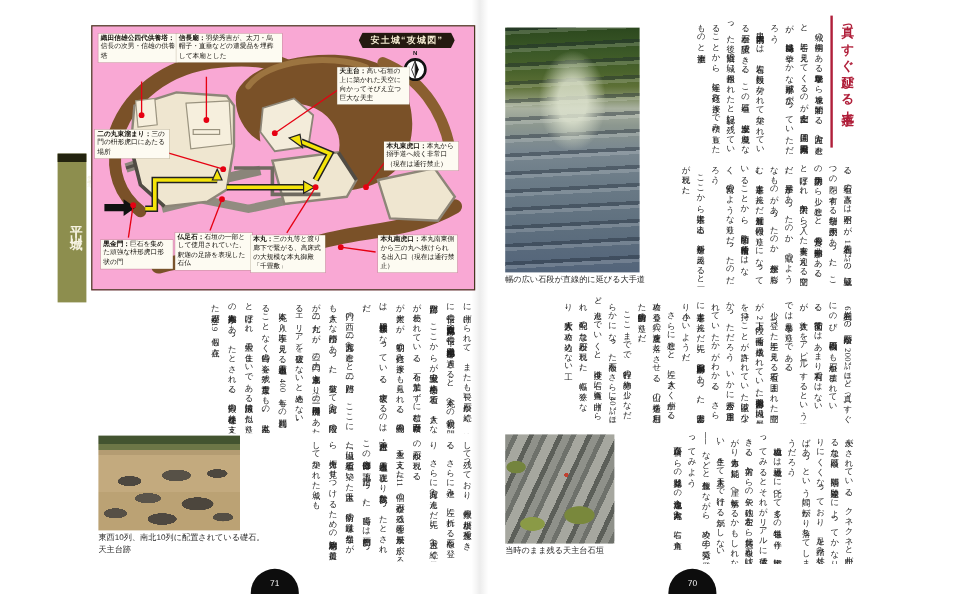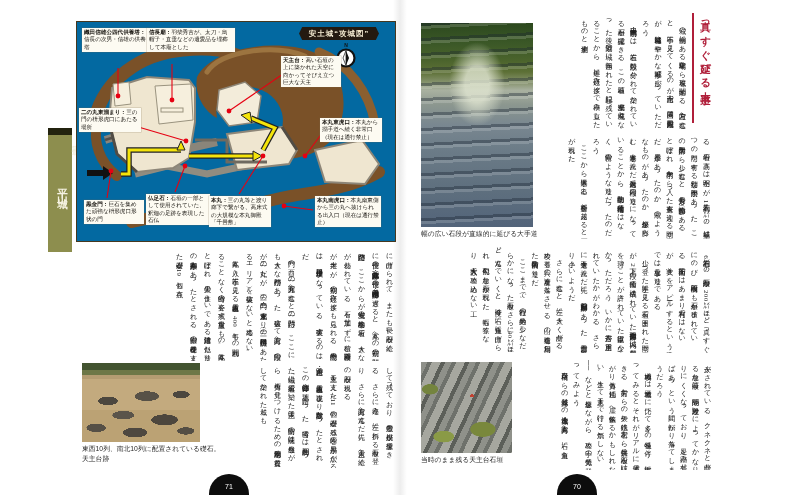--- a/index.html
+++ b/index.html
@@ -16,21 +16,21 @@
   
   .chapter-tab{position:absolute;left:48px;top:128px;width:24px;height:124px;background:#8d8e4e;}
   .tab-topbar{position:absolute;left:0;top:0;width:24px;height:7px;background:#23230f;}
   .tab-chapter{position:absolute;left:0;top:12px;width:24px;text-align:center;
                writing-mode:vertical-rl;text-orientation:upright;left:7px;
                font-size:6.5px;color:#f1eedb;letter-spacing:2px;font-family:"Liberation Sans",sans-serif;}
   .tab-title{position:absolute;left:7px;top:52px;writing-mode:vertical-rl;text-orientation:upright;
              font-size:10.5px;font-weight:bold;color:#f6f3e2;letter-spacing:5px;}
   
   .map-panel{position:absolute;left:76px;top:21px;width:320px;height:221px;
-             background:#0369a1;border:1px solid #46381f;box-sizing:border-box;}
+             background:#f9a8d4;border:1px solid #46381f;box-sizing:border-box;}
   .map-svg{position:absolute;left:0;top:0;}
   .map-banner{position:absolute;left:222px;top:5px;width:80px;height:13px;background:#241a10;
               clip-path:polygon(4% 0,96% 0,100% 50%,96% 100%,4% 100%,0 50%);
               color:#f5ecd2;font-size:7.5px;font-weight:bold;text-align:center;line-height:13px;
               letter-spacing:1px;font-family:"Liberation Sans",sans-serif;}
   .compass{position:absolute;left:258px;top:22px;width:22px;height:26px;}
   .compass .n{position:absolute;left:0;top:-2px;width:22px;text-align:center;font-size:5px;font-weight:bold;
               font-family:"Liberation Sans",sans-serif;color:#111;}
   .mlabel{position:absolute;background:#fdfbf2;padding:1px 2px;font-size:5.6px;line-height:1.3;
           font-family:"Liberation Sans",sans-serif;color:#14110c;box-shadow:0 0 0 0.5px rgba(120,105,75,.35);}

